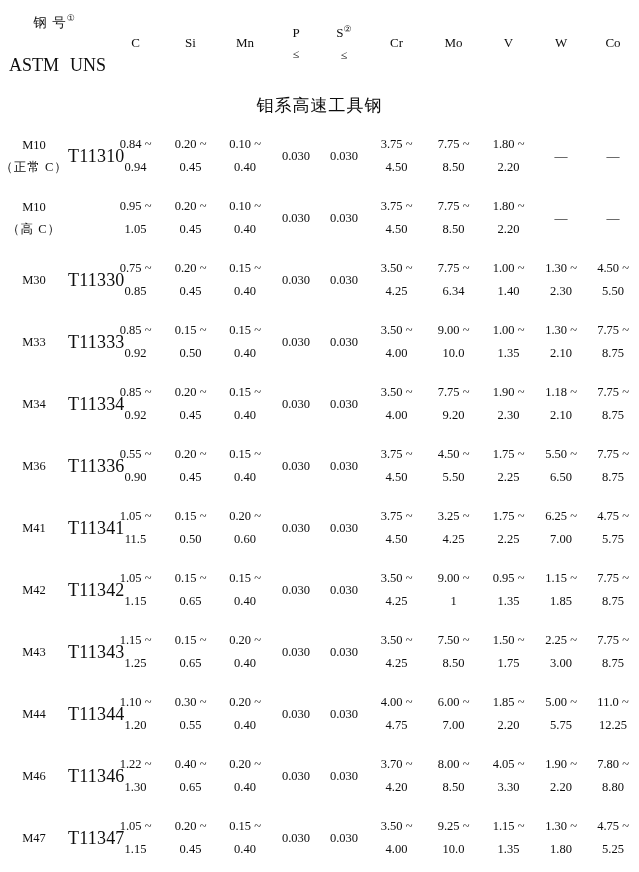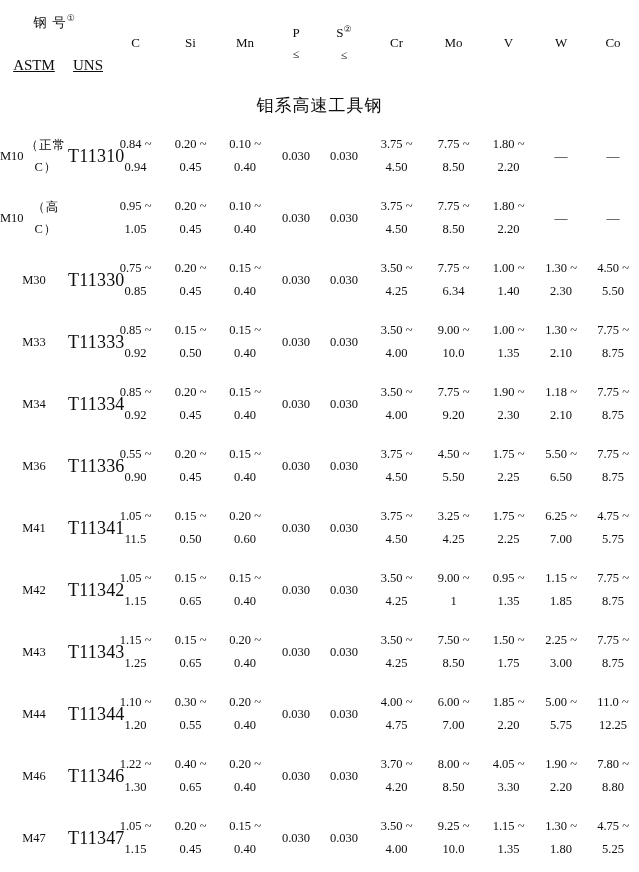--- a/index.html
+++ b/index.html
@@ -56,21 +56,21 @@
     letter-spacing: 0;
   }
   .stack {
     display: flex;
     flex-direction: column;
     align-items: center;
     justify-content: center;
     line-height: 1.7;
   }
   .stack .le { font-size: 12px; }
-  .sub-head { height: 43px; font-size: 15px; text-decoration: underline; }
+  .sub-head { height: 43px; font-size: 18px; }
 
   
   .section-band {
     height: 38px;
     font-size: 17px;
     letter-spacing: 4px;
   }
 
   
   tbody td {
@@ -83,20 +83,21 @@
     align-items: center;
     justify-content: center;
     line-height: 1.85;
     white-space: nowrap;
   }
   .rng .lo, .rng .hi { display: block; }
   .single { line-height: 1; }
   .dash { font-size: 13px; letter-spacing: 0; }
   .name2 {
     display: flex;
+    flex-direction: column;
     align-items: center;
     justify-content: center;
     line-height: 1.8;
   }
   .uns { font-size: 18px; letter-spacing: 0.2px; }
   .cn { letter-spacing: 1px; }
 </style>
 </head>
 <body>
 

